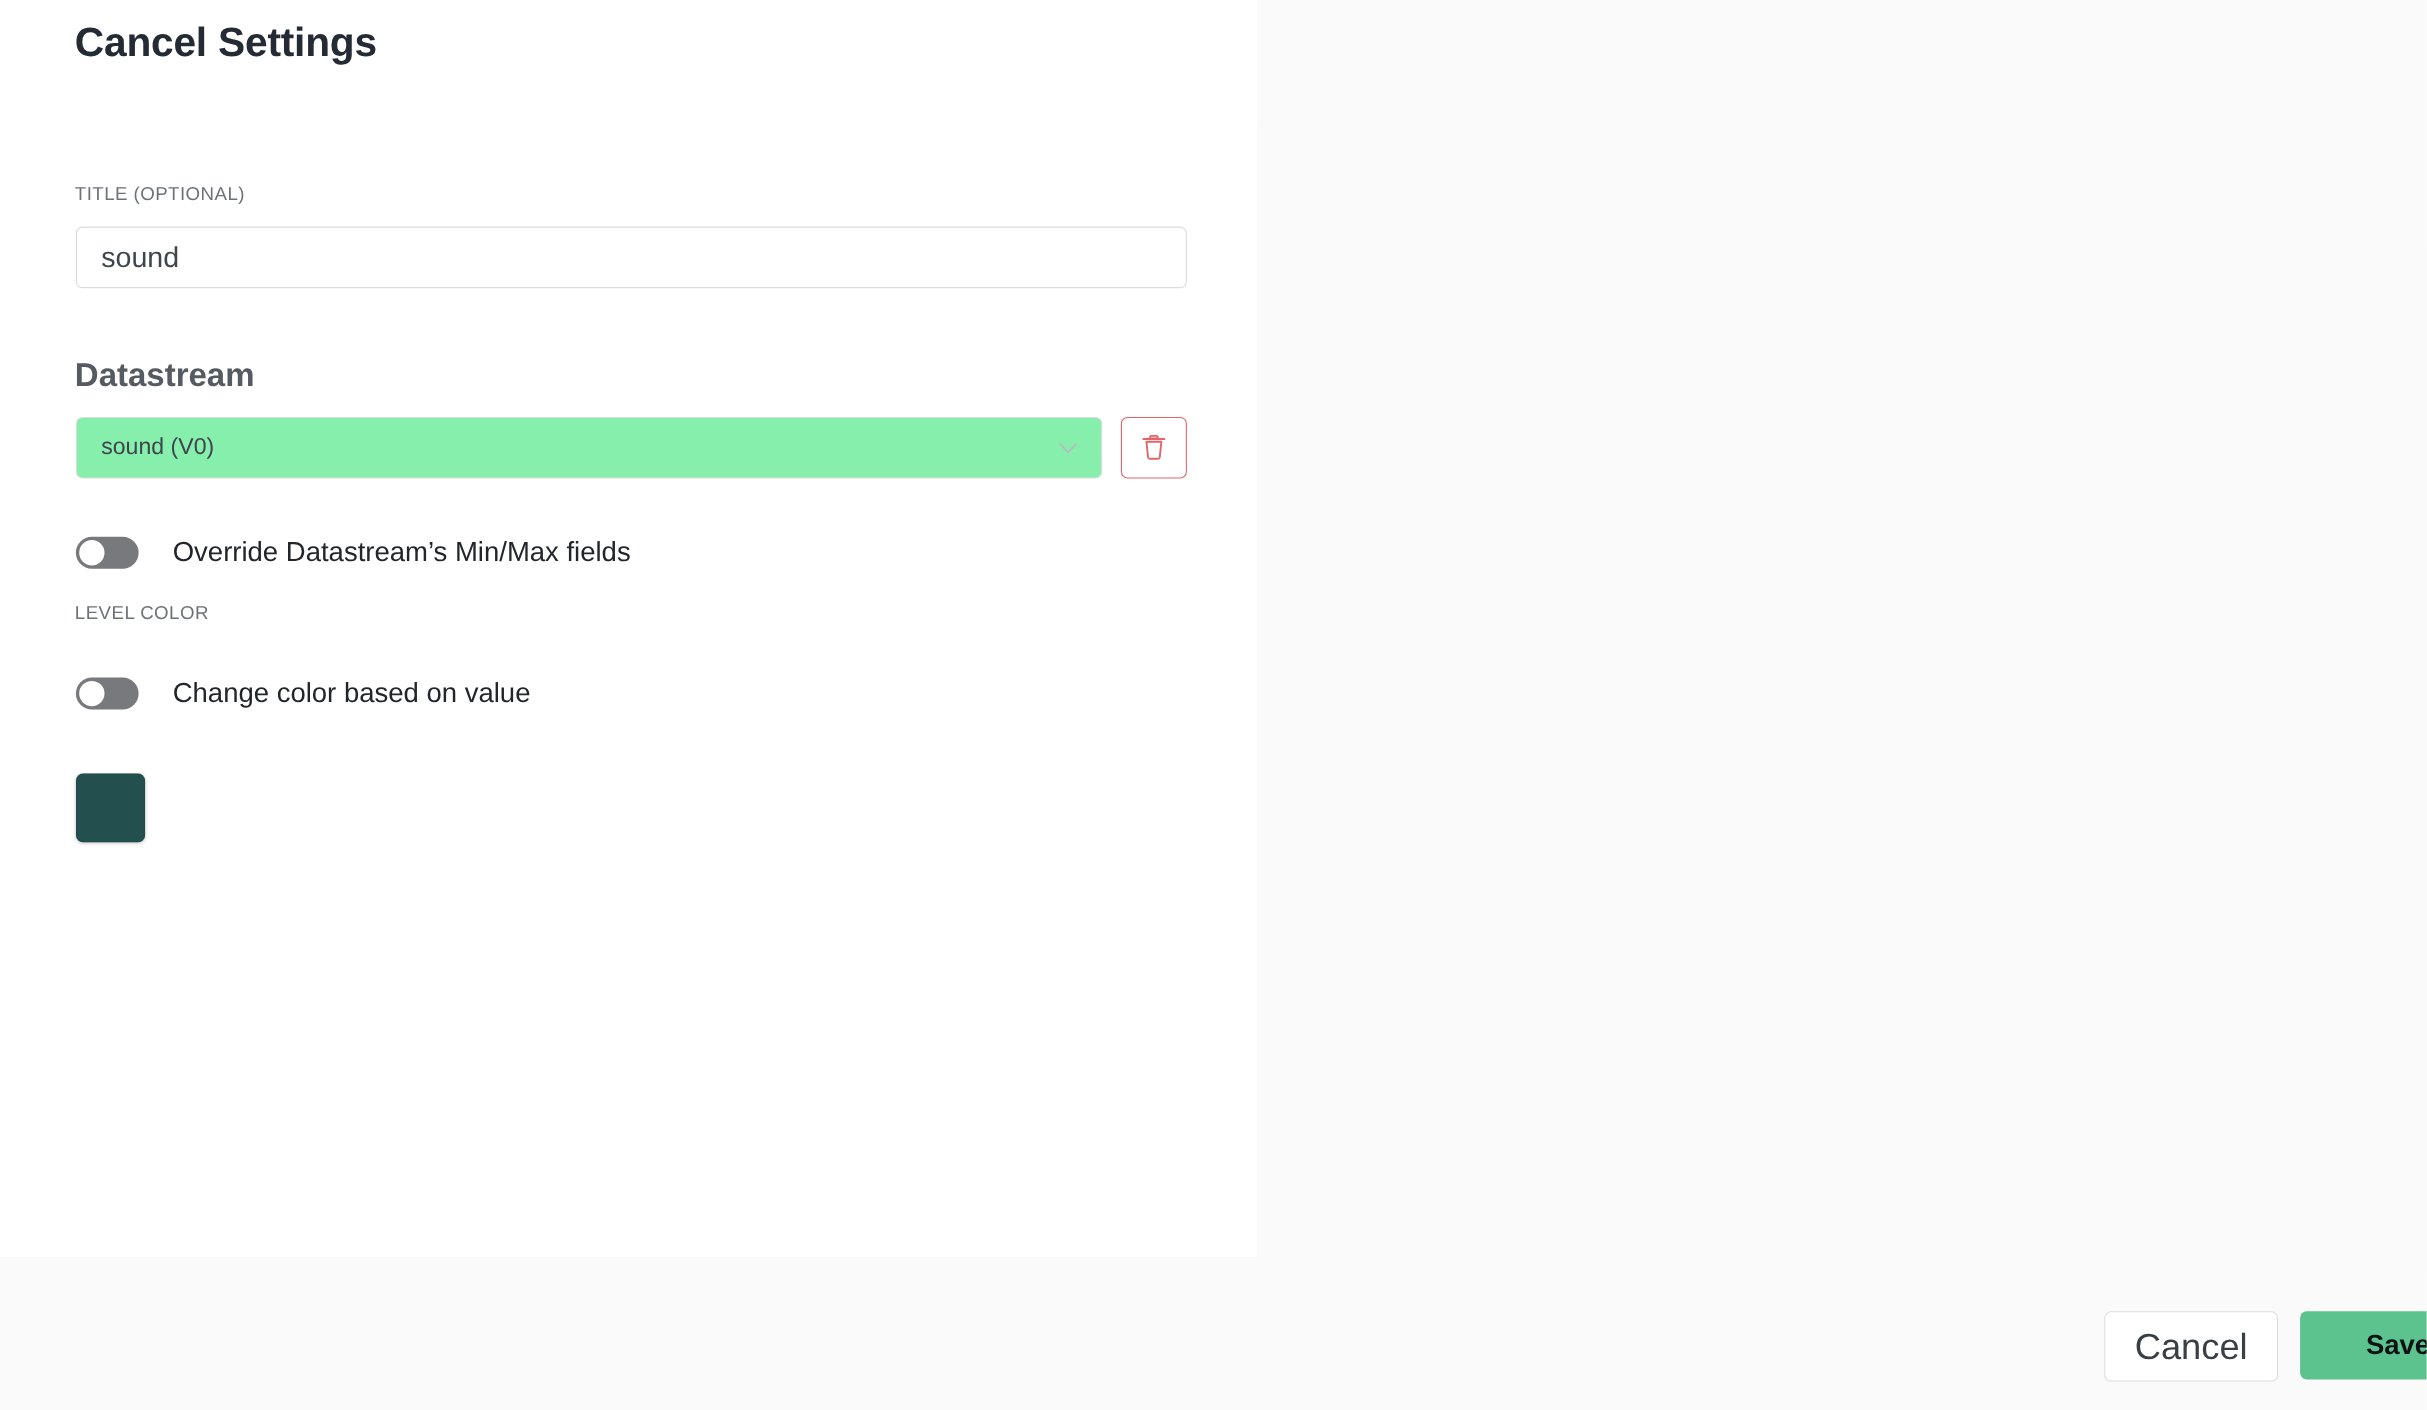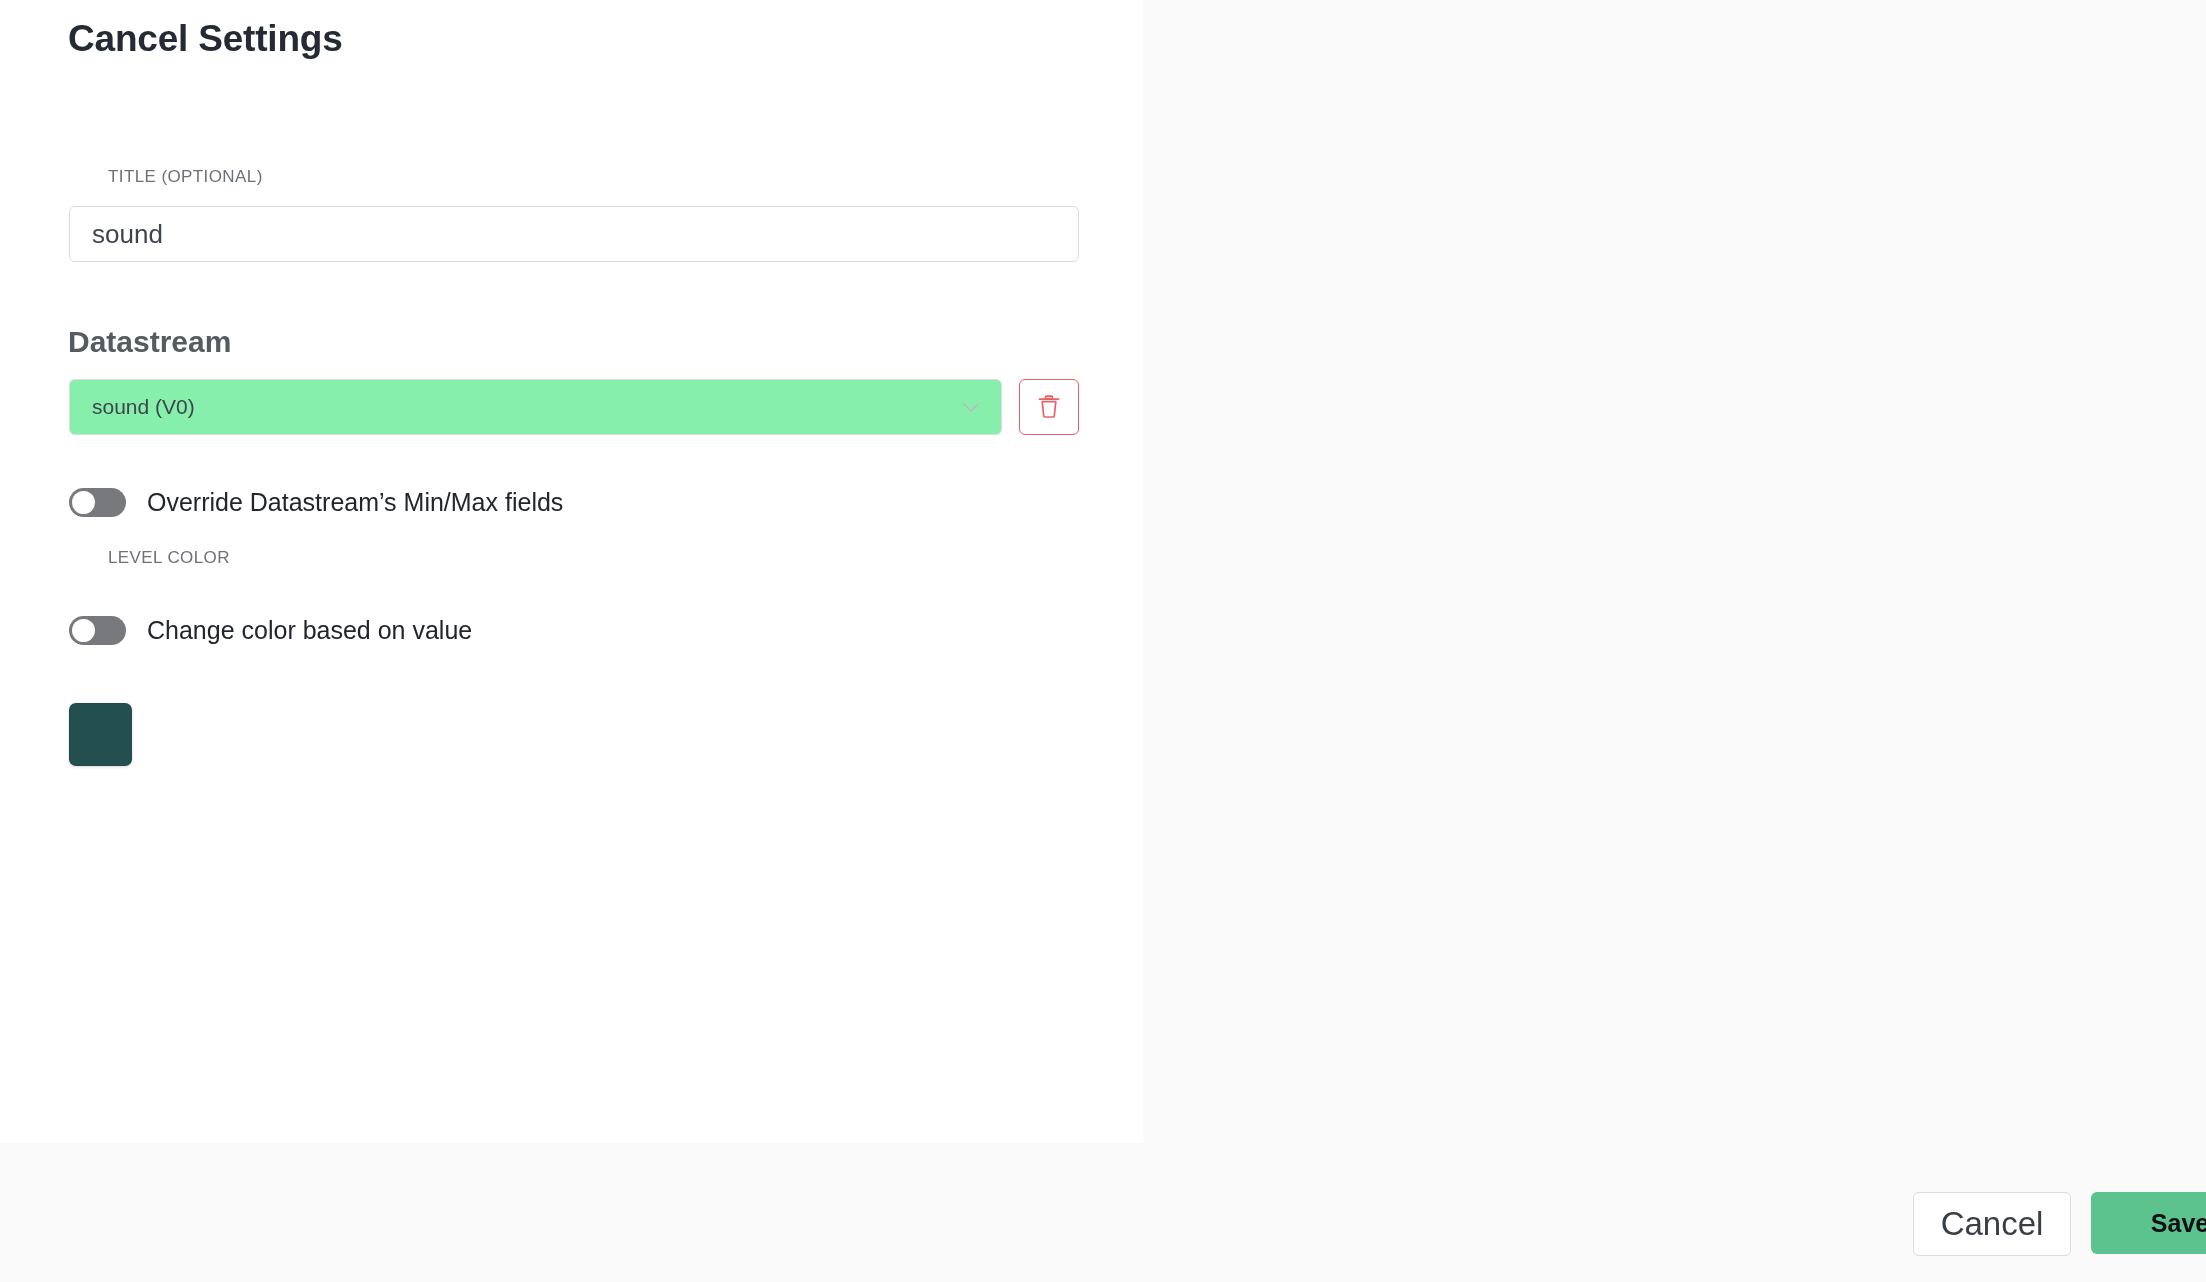--- a/index.html
+++ b/index.html
@@ -62,21 +62,20 @@
     white-space: nowrap;
   }
 
   
   .field-label-caps {
     position: absolute;
     font-size: 17px;
     letter-spacing: 0.4px;
     color: #6d7278;
     white-space: nowrap;
-    margin-left: 40px;
   }
   .label-title { left: 68px; top: 167px; }
 
   .text-input {
     position: absolute;
     left: 69px;
     top: 206px;
     width: 1010px;
     height: 56px;
     border: 1px solid #dcdcdc;
@@ -147,21 +146,21 @@
     cursor: pointer;
     padding: 0;
   }
   .delete-btn svg { display: block; }
 
   
   .toggle-row {
     position: absolute;
     display: flex;
     align-items: center;
-    gap: 0;
+    gap: 10px;
   }
   .row-override { left: 69px; top: 488px; }
   .row-levelcolor-toggle { left: 69px; top: 616px; }
 
   .switch {
     position: relative;
     width: 57px;
     height: 29px;
     border-radius: 15px;
     background: #78797d;

